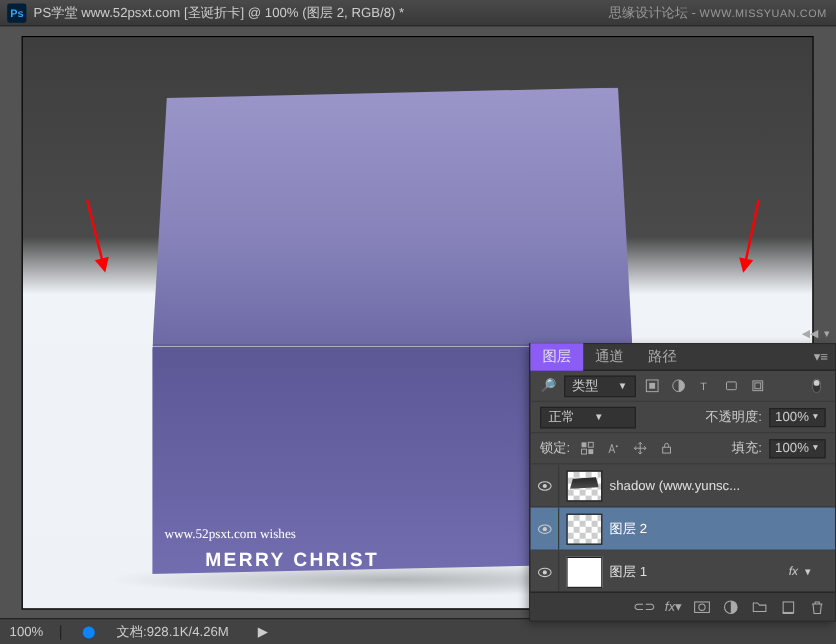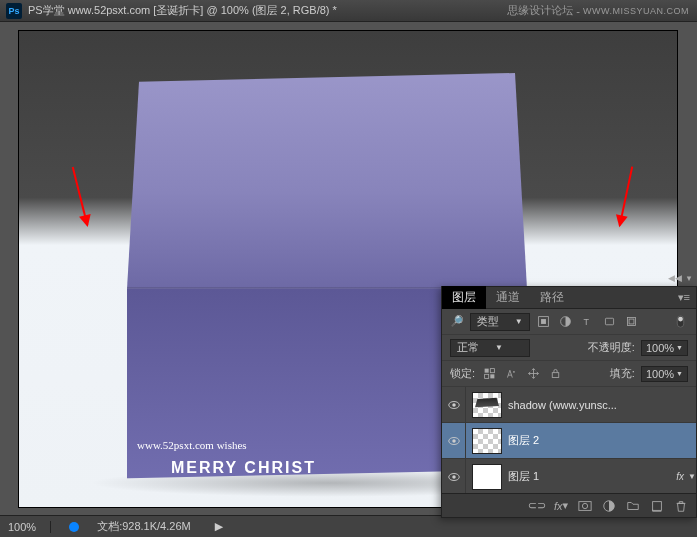--- a/index.html
+++ b/index.html
@@ -21,33 +21,33 @@
 .card-crease{position:absolute;top:214px;left:0;width:100%;height:4px;background:linear-gradient(180deg,rgba(0,0,0,0.15),rgba(255,255,255,0.1))}
 .card-text{position:absolute;bottom:38px;left:10px;color:#fff;font-family:Georgia,serif;white-space:nowrap}
 .card-merry{position:absolute;bottom:12px;left:44px;color:#fff;font-weight:bold;font-family:Arial;letter-spacing:2px;font-size:16px}
 .card-shadow{position:absolute;left:70px;top:438px;width:480px;height:28px;background:radial-gradient(ellipse,rgba(0,0,0,0.25),transparent 70%)}
 .statusbar{position:absolute;left:0;bottom:0;width:100%;height:22px;background:#424242;border-top:1px solid #222;display:flex;align-items:center;padding:0 8px;gap:18px;color:#ccc}
 .statusbar .zoom{border-right:1px solid #222;padding-right:14px}
 .statusbar .ico{width:10px;height:10px;border-radius:50%;background:#0a84ff;display:inline-block}
 .panel{position:absolute;right:0;top:286px;width:256px;height:232px;background:#454545;border:1px solid #222;box-shadow:-2px 2px 8px rgba(0,0,0,0.4)}
 .panel-tabs{height:22px;background:#383838;display:flex;align-items:center;border-bottom:1px solid #222}
 .tab{padding:3px 10px;color:#aaa;font-size:12px}
-.tab.active{background:#000000;color:#e0e0e0}
+.tab.active{background:#8b5cf6;color:#e0e0e0}
 .panel-menu{margin-left:auto;padding:0 6px;color:#aaa}
 .panel-row{height:26px;display:flex;align-items:center;padding:0 8px;gap:6px;border-bottom:1px solid #3a3a3a}
 .filter-row .search-icon{color:#aaa}
 .dropdown{background:#333;border:1px solid #222;padding:2px 6px;display:flex;align-items:center;gap:16px;color:#ccc;height:18px}
 .dropdown .chev{font-size:8px}
 .icon-btn{width:16px;height:16px;display:flex;align-items:center;justify-content:center;color:#aaa}
 .icon-btn svg{width:13px;height:13px}
 .row-label{color:#ccc;font-size:11px}
 .pct{background:#333;border:1px solid #222;padding:1px 4px;color:#ccc;display:flex;align-items:center;gap:2px;font-size:10px}
 .pct .chev{font-size:7px}
 .layers{height:110px;overflow:hidden}
-.layer{height:36px;display:flex;align-items:center;border-bottom:1px solid #383838;padding-right:0}
+.layer{height:36px;display:flex;align-items:center;border-bottom:1px solid #383838;padding-right:19px}
 .layer.selected{background:#5a7aa0}
 .layer .eye{width:24px;height:100%;display:flex;align-items:center;justify-content:center;border-right:1px solid #383838}
 .layer .eye svg{width:14px;height:14px;fill:#ccc}
 .layer .thumb{width:30px;height:26px;margin:0 6px;background:#fff;border:1px solid #222;position:relative}
 .layer .thumb.checker{background:repeating-conic-gradient(#ccc 0 25%,#fff 0 50%) 0 0/10px 10px}
 .layer .thumb.shadow-th{background:repeating-conic-gradient(#ccc 0 25%,#fff 0 50%) 0 0/10px 10px}
 .layer .thumb.shadow-th::after{content:'';position:absolute;inset:4px 2px 8px 2px;background:linear-gradient(#222,#555);clip-path:polygon(10% 20%,90% 10%,100% 80%,0 90%)}
 .layer .thumb.bg-th{background:#fff}
 .layer .name{color:#e0e0e0;flex:1;white-space:nowrap;overflow:hidden;text-overflow:ellipsis;font-size:11px}
 .layer.selected .name{color:#fff}

